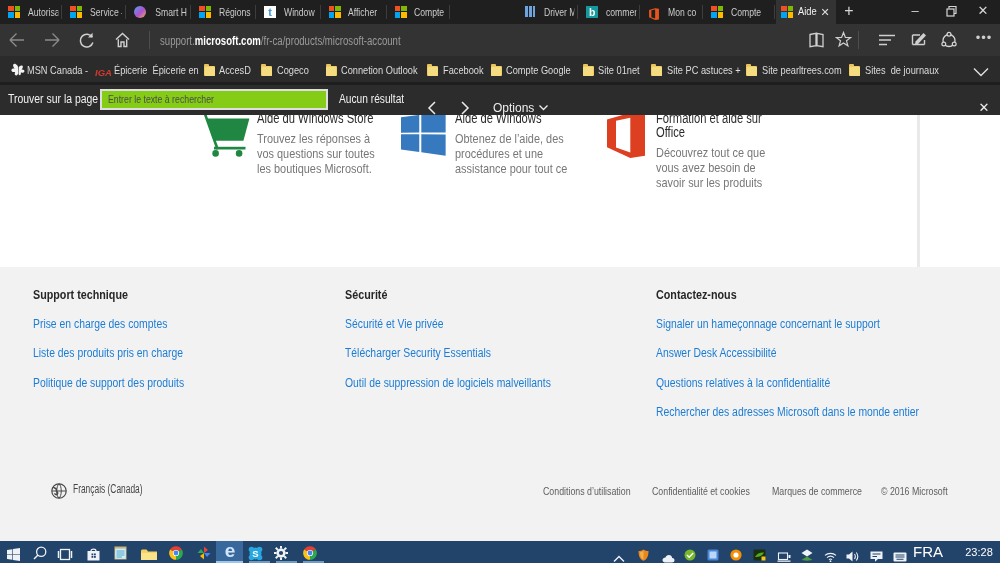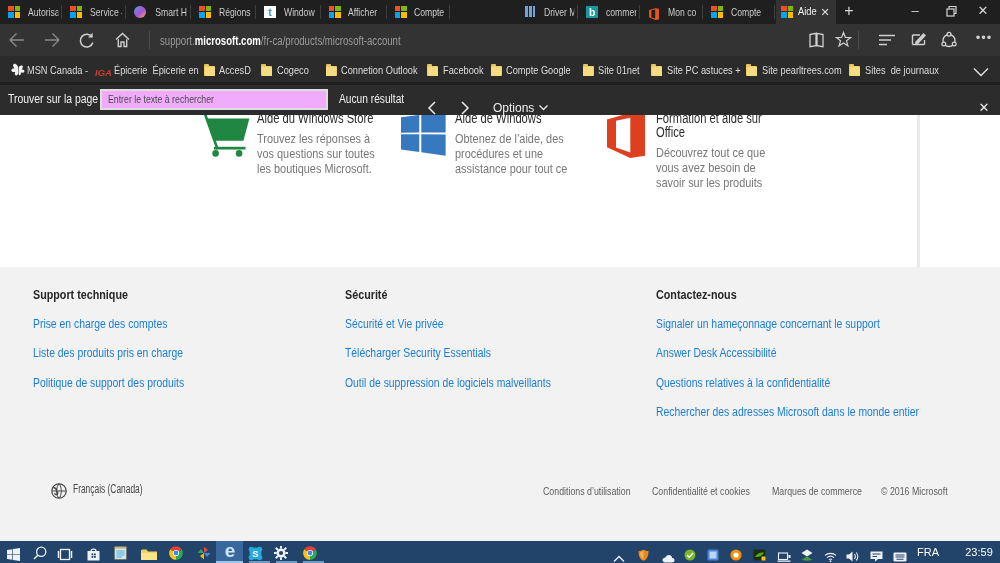--- a/index.html
+++ b/index.html
@@ -32,21 +32,21 @@
 #darkstrip { position:absolute; left:0; top:82px; width:1000px; height:3px; background:#1e1e1e; }
 .favitem { position:absolute; top:7.5px; font-size:11px; color:#dcdcdc; white-space:nowrap; }
 .folder { position:absolute; top:8px; width:11px; height:12px; }
 .folder i.tab2 { position:absolute; left:0; top:0; width:5px; height:3px; background:#e8c35a; border-radius:1px; }
 .folder i.body { position:absolute; left:0; top:1.5px; width:11px; height:10.5px; background:#f0cd63; border-radius:1px; }
 .folder i.face { position:absolute; left:0.8px; top:3px; width:10.2px; height:9px; background:#f6dc80; border-radius:1px; }
 
 
 #findbar { position:absolute; left:0; top:85px; width:1000px; height:30px; background:#2c2c2c; z-index:5; }
 #findbar .lbl { position:absolute; left:8px; top:7px; font-size:12px; color:#f2f2f2; transform:scaleX(0.87); transform-origin:0 50%; white-space:nowrap; }
-#findinput { position:absolute; left:100px; top:3.8px; width:228px; height:21.6px; background:#f0abfc; border:2px solid #dedede; }
+#findinput { position:absolute; left:100px; top:3.8px; width:228px; height:21.6px; background:#84cc16; border:2px solid #dedede; }
 #findinput span { position:absolute; left:6px; top:2px; font-size:11.5px; color:#4c4c4c; transform:scaleX(0.76); transform-origin:0 50%; white-space:nowrap; }
 #noresult { position:absolute; left:339px; top:7px; font-size:12px; color:#f2f2f2; transform:scaleX(0.85); transform-origin:0 50%; white-space:nowrap; }
 .findnav { position:absolute; top:8px; height:30px; line-height:30px; color:#eeeeee; text-align:center; }
 
 
 #content { position:absolute; left:0; top:115px; width:1000px; height:152px; background:#fff; overflow:hidden; }
 .ctitle { position:absolute; font-size:14px; line-height:14.5px; color:#2b2b2b; transform:scaleX(0.8); transform-origin:0 0; white-space:nowrap; }
 .cdesc { position:absolute; font-size:13px; line-height:15.2px; color:#777777; transform:scaleX(0.84); transform-origin:0 0; white-space:nowrap; }
 
 
@@ -493,17 +493,17 @@
           <path d="M8.5,3 C9.5,4.5 9.5,6.5 8.5,8 M10.3,1.5 C12,3.8 12,7.2 10.3,9.5" stroke="#eef2f7" stroke-width="1.1" fill="none"></path>
         </svg></span>
 <span class="tbico" style="left:870.0px;top:6.5px;width:13px;height:11px;"><svg width="13" height="11" viewBox="0 0 13 11">
           <path d="M0.5,0.5 L12.5,0.5 L12.5,8 L8,8 L5,10.8 L5,8 L0.5,8 Z" fill="#eef2f7"></path>
           <path d="M2.5,3 L10.5,3 M2.5,5.5 L7,5.5" stroke="#22436a" stroke-width="1"></path>
         </svg></span>
 <span class="tbico" style="left:893.0px;top:7.0px;width:14px;height:10px;"><svg width="14" height="10" viewBox="0 0 14 10">
           <rect x="0.5" y="0.5" width="13" height="9" rx="1" fill="#eef2f7"></rect>
           <path d="M2.5,3 L11.5,3 M2.5,5 L11.5,5 M3.5,7.2 L10.5,7.2" stroke="#22436a" stroke-width="1.1"></path>
         </svg></span>
-<span class="tbico" style="left:913px;width:30px;color:#fff;font-size:11px;line-height:22px;text-align:center;">FRA</span>
-<span class="tbico" style="left:961px;width:36px;color:#fff;font-size:11px;line-height:22px;text-align:center;">23:59</span>
+<span class="tbico" style="left:913px;width:30px;color:#fff;font-size:15px;line-height:22px;text-align:right;">FRA</span>
+<span class="tbico" style="left:961px;width:36px;color:#fff;font-size:11px;line-height:22px;text-align:center;">23:28</span>
 </div>
 
 </div>
 
 </body></html>

